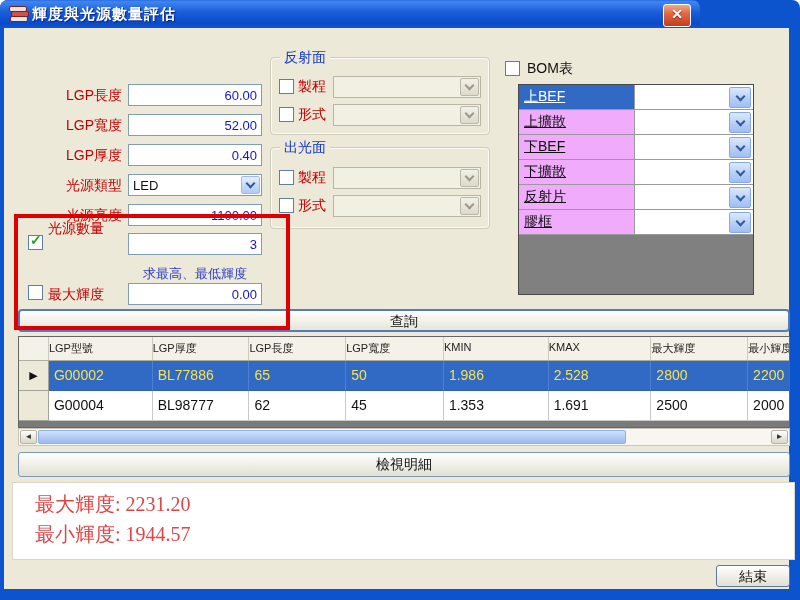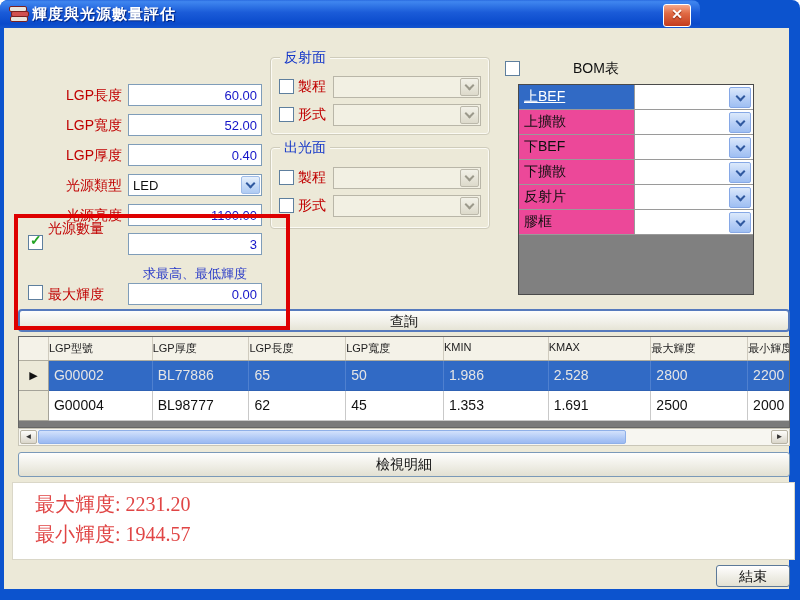--- a/index.html
+++ b/index.html
@@ -54,23 +54,23 @@
   .groupbox .gtitle{position:absolute;top:-9px;left:9px;background:#ECE9D8;
     padding:0 4px;color:#1336C8;font-size:14px;}
   .g-cb{position:absolute;left:8px;width:13px;height:13px;background:#fff;border:1px solid #5E7F9E;}
   .g-label{position:absolute;left:27px;color:#C00000;font-size:14px;}
   .g-combo{position:absolute;left:62px;width:148px;height:22px;box-sizing:border-box;}
   
   .bom-check-label{position:absolute;left:523px;top:60px;font-size:14px;color:#111;}
   .bom-panel{position:absolute;left:500px;top:84px;width:236px;height:211px;
     background:#808080;border:1px solid #4A4A4A;box-sizing:border-box;margin-left:14px;}
   .bom-row{display:flex;height:25px;}
-  .bom-label-cell{width:116px;background:#ec4899;border-right:1px solid #9A9A9A;
+  .bom-label-cell{width:116px;background:#f0abfc;border-right:1px solid #9A9A9A;
     border-bottom:1px solid #9A9A9A;box-sizing:border-box;font-size:14px;
-    padding:3px 0 0 5px;color:#111;}
+    padding:3px 0 0 5px;color:#111;text-decoration:underline;}
   .bom-row.sel .bom-label-cell{background:#316AC5;color:#fff;text-decoration:underline;}
   .bom-dd-cell{flex:1;background:#fff;border-bottom:1px solid #9A9A9A;position:relative;}
   .bom-dd-btn{position:absolute;right:2px;top:2px;width:20px;height:19px;cursor:pointer;
     background:linear-gradient(#DCE9FB,#B4CDF6 60%,#9FBFF2);border:1px solid #86A8E6;
     border-radius:2px;display:flex;align-items:center;justify-content:center;}
   
   .query-btn{position:absolute;left:14px;top:309px;width:772px;height:23px;box-sizing:border-box;
     background:linear-gradient(#FDFDFC,#F0EFE7 60%,#E6E4D6);border:2px solid #567ABD;
     border-radius:4px;font-size:14px;color:#111;text-align:center;padding-top:2px;cursor:pointer;}
   .detail-btn{position:absolute;left:14px;top:452px;width:772px;height:25px;box-sizing:border-box;
@@ -82,21 +82,21 @@
   
   .grid{position:absolute;left:14px;top:336px;width:772px;height:92px;box-sizing:border-box;
     background:#7A7A7A;border:1px solid #666;}
   .grid-header{display:flex;height:23px;background:#F4F2E8;border-bottom:1px solid #B0AD9F;}
   .gh{box-sizing:border-box;border-right:1px solid #CFCBBE;font-size:11px;color:#222;
     text-align:left;padding-top:4px;overflow:hidden;white-space:nowrap;}
   .grow{display:flex;height:30px;}
   .gc{box-sizing:border-box;background:#fff;border-right:1px solid #C9C9C9;
     border-bottom:1px solid #C9C9C9;font-size:14px;color:#111;
     padding:6px 0 0 5px;overflow:hidden;white-space:nowrap;}
-  .grow.sel .gc{background:#316AC5;color:#e5e5e5;border-right-color:#4F80CF;border-bottom-color:#2F62B4;}
+  .grow.sel .gc{background:#316AC5;color:#fde047;border-right-color:#4F80CF;border-bottom-color:#2F62B4;}
   .gsel{box-sizing:border-box;background:#ECE9D8;border-right:1px solid #A5A399;
     border-bottom:1px solid #A5A399;text-align:center;font-size:11px;color:#111;padding-top:8px;}
   .c0{width:30px}.c1{width:104px}.c2{width:97px}.c3{width:97px}.c4{width:98px}
   .c5{width:105px}.c6{width:103px}.c7{width:97px}.c8{width:41px;border-right:none;}
   
   .hscroll{position:absolute;left:14px;top:428px;width:772px;height:18px;box-sizing:border-box;
     background:#F7F6F1;border:1px solid #C9C6B8;}
   .sb-btn{position:absolute;top:1px;width:17px;height:14px;box-sizing:border-box;cursor:pointer;
     background:linear-gradient(#FDFDFB,#DAD6CA);border:1px solid #B7B3A4;border-radius:2px;
     font-size:8px;color:#333;text-align:center;line-height:12px;}
@@ -191,21 +191,21 @@
       <span class="g-cb" style="top:50px;"></span>
       <span class="g-label" style="top:49px;">形式</span>
       <div class="combo disabled g-combo" style="top:47px;">
         <span class="combo-btn">
             <span class="chev"></span>
           </span>
       </div>
     </div>
 
     <span class="cb" style="left:501px;top:33px;"></span>
-    <span class="bom-check-label" style="top:32px;margin-left:46px;">BOM表</span>
+    <span class="bom-check-label" style="top:32px;">BOM表</span>
 
     <div class="bom-panel" style="top:56px;">
       <div class="bom-row sel">
         <div class="bom-label-cell">上BEF</div>
         <div class="bom-dd-cell">
           <span class="bom-dd-btn">
               <span class="chev"></span>
             </span>
         </div>
       </div>

